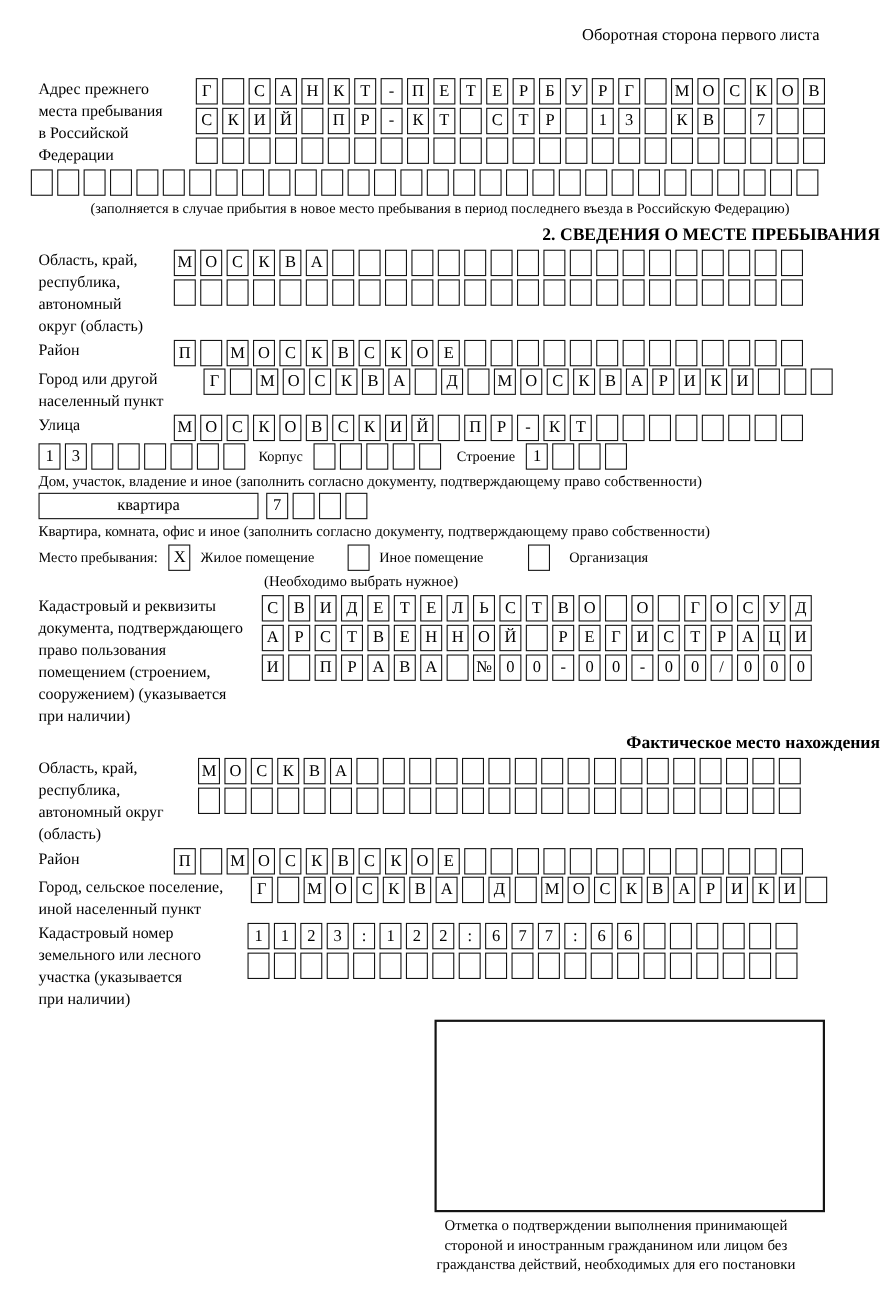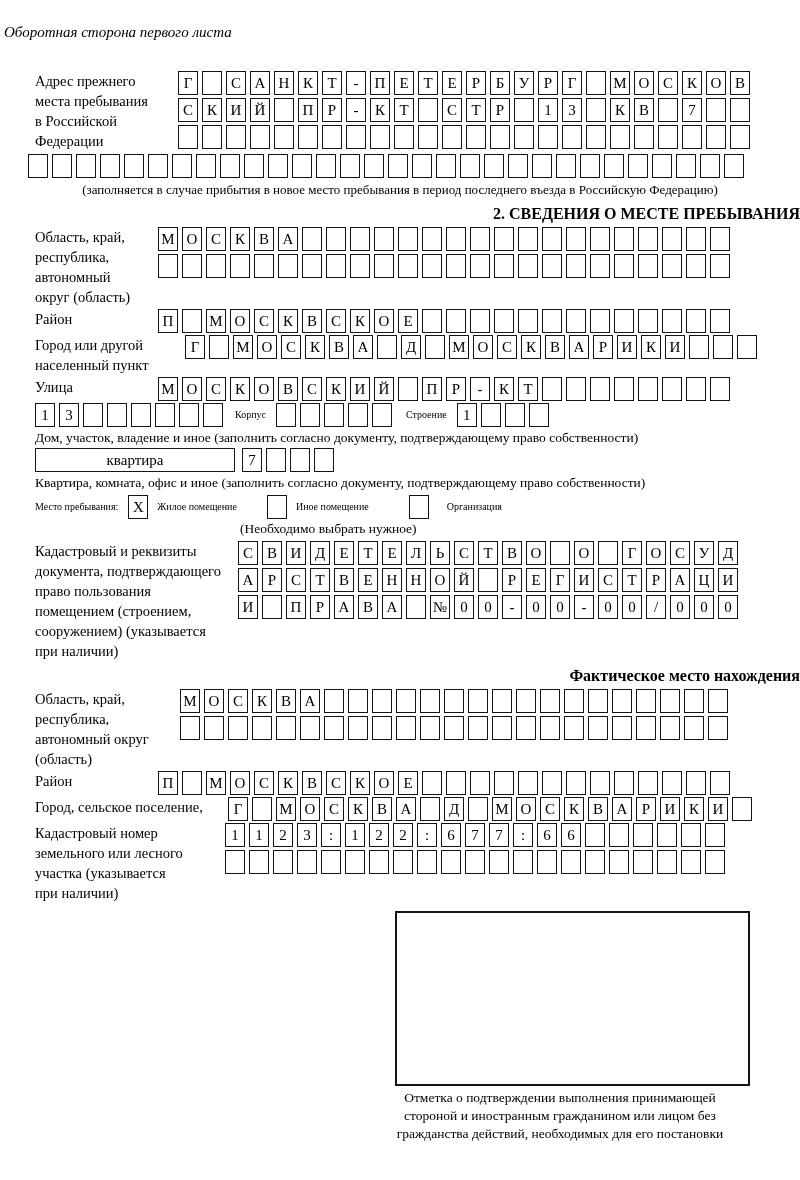--- a/index.html
+++ b/index.html
@@ -1,32 +1,32 @@
 <!DOCTYPE html>
 <html><head>
 <meta charset="utf-8">
 <style>
   html,body{margin:0;padding:0;background:#fff;}
   body{width:800px;height:1180px;font-family:"Liberation Serif",serif;color:#000;}
   .page{position:relative;width:800px;height:1180px;overflow:hidden;background:#fff;}
-  .hdr{text-align:left;padding:24px 55px 0 4px;font-size:15px;font-style:italic;}
+  .hdr{text-align:right;padding:24px 55px 0 4px;font-size:15px;}
   .cells{display:flex;gap:4px;}
   .cell{flex:none;display:flex;align-items:center;justify-content:center;width:20px;height:24px;
         border:1.7px solid #141414;box-sizing:border-box;font-size:15px;line-height:1;background:#fff;}
   .rows{display:flex;flex-direction:column;gap:3px;}
   .frow{display:flex;margin:2px 0 0 35px;align-items:flex-start;}
   .flabel{flex:none;font-size:14.5px;line-height:20px;}
   .w143{width:143px}.w123{width:123px}.w145{width:145px}.w150{width:150px}
   .w203{width:203px}.w193{width:193px}.w190{width:190px}
   .note{font-size:13px;text-align:center;margin-top:4px;}
   .sect-title{font-size:16px;font-weight:bold;text-align:right;margin-top:7px;}
   .caption{font-size:13.5px;margin:3px 0 0 35px;}
   .bigbox{flex:none;border:1.7px solid #141414;height:24px;box-sizing:border-box;display:flex;
           align-items:center;justify-content:center;font-size:15px;}
-  .inline-label{flex:none;font-size:10px;line-height:24px;}
+  .inline-label{flex:none;font-size:13px;line-height:24px;}
   .mesto-note{font-size:13.5px;margin:2px 0 0 240px;}
   .stamp-box{margin:8px 0 0 395px;width:355px;height:175px;border:2px solid #141414;box-sizing:border-box;}
   .stamp-caption{margin:3px 0 0 345px;width:430px;text-align:center;font-size:13.5px;line-height:18px;}
   .mt4{margin-top:4px}.mt6{margin-top:6px}
 </style>
 </head>
 <body>
 
 <div class="page">
 
@@ -536,20 +536,21 @@
         <span class="cell"></span>
         <span class="cell"></span>
         <span class="cell"></span>
         <span class="cell"></span>
       </div>
   </div>
 
   <div class="frow">
     <div class="flabel w193">
         <div>Город, сельское поселение,</div>
+        <div>иной населенный пункт</div>
       </div>
     <div class="cells">
         <span class="cell">Г</span>
         <span class="cell"></span>
         <span class="cell">М</span>
         <span class="cell">О</span>
         <span class="cell">С</span>
         <span class="cell">К</span>
         <span class="cell">В</span>
         <span class="cell">А</span>

